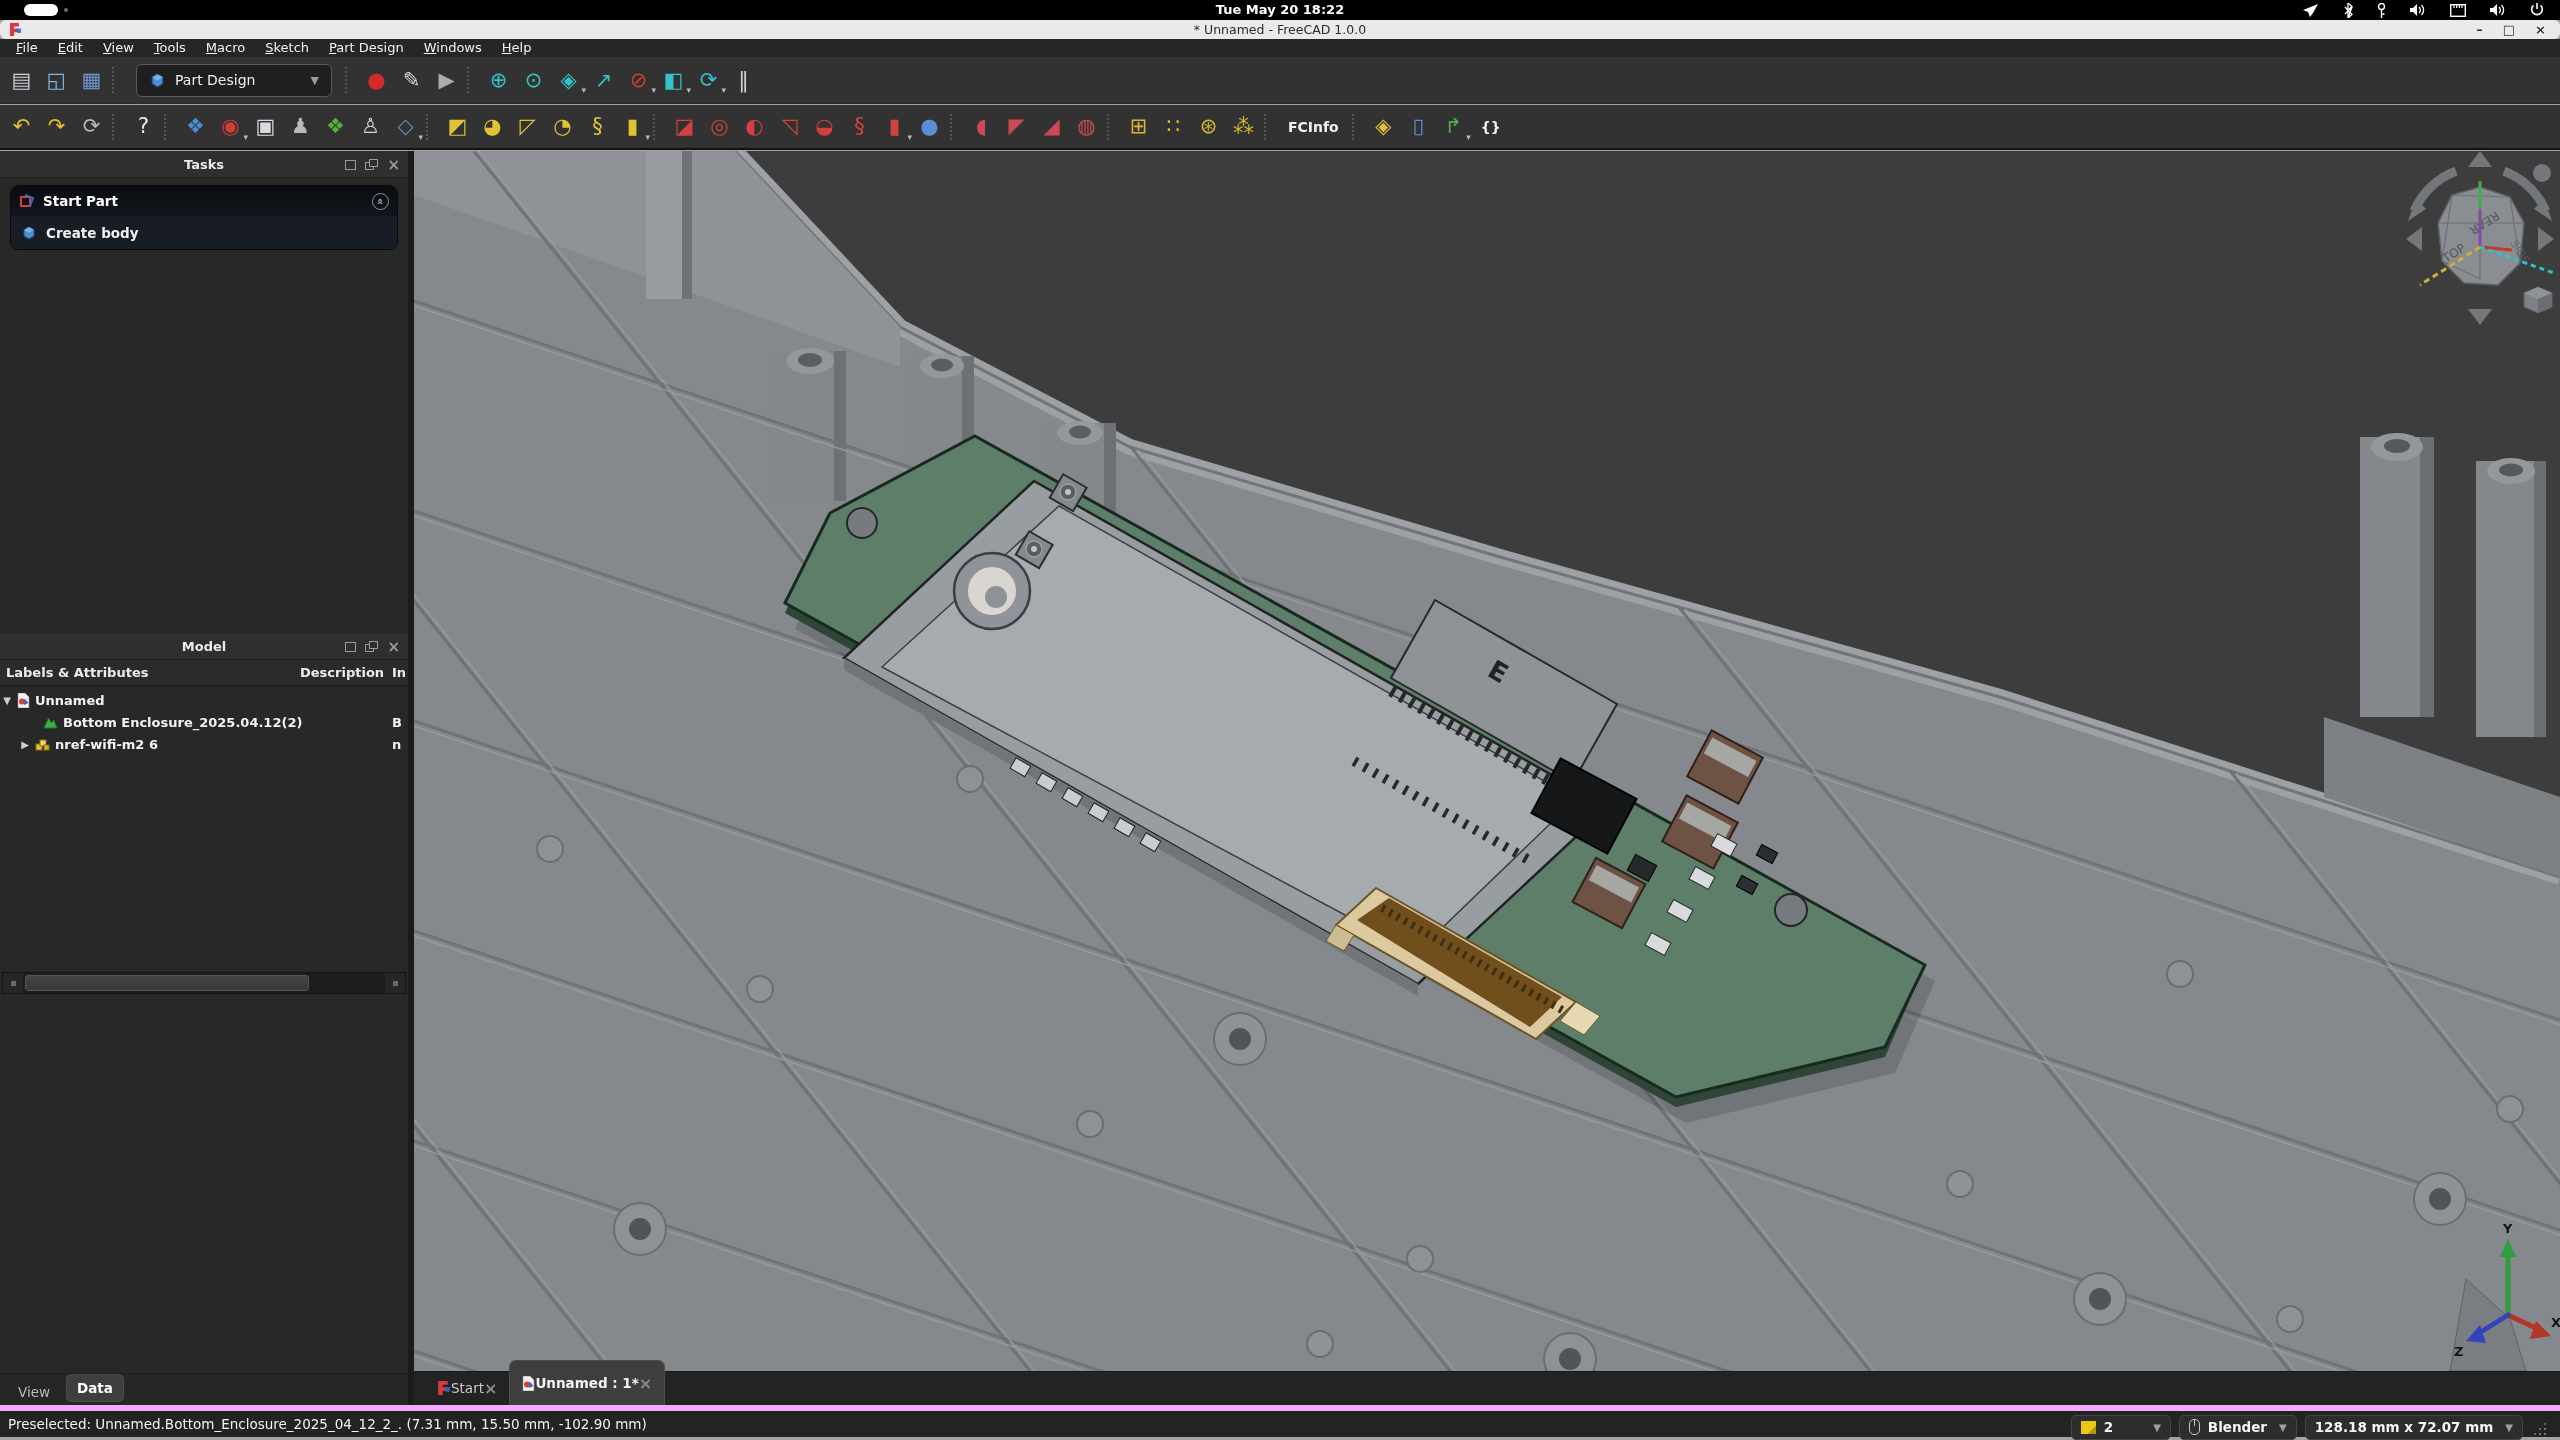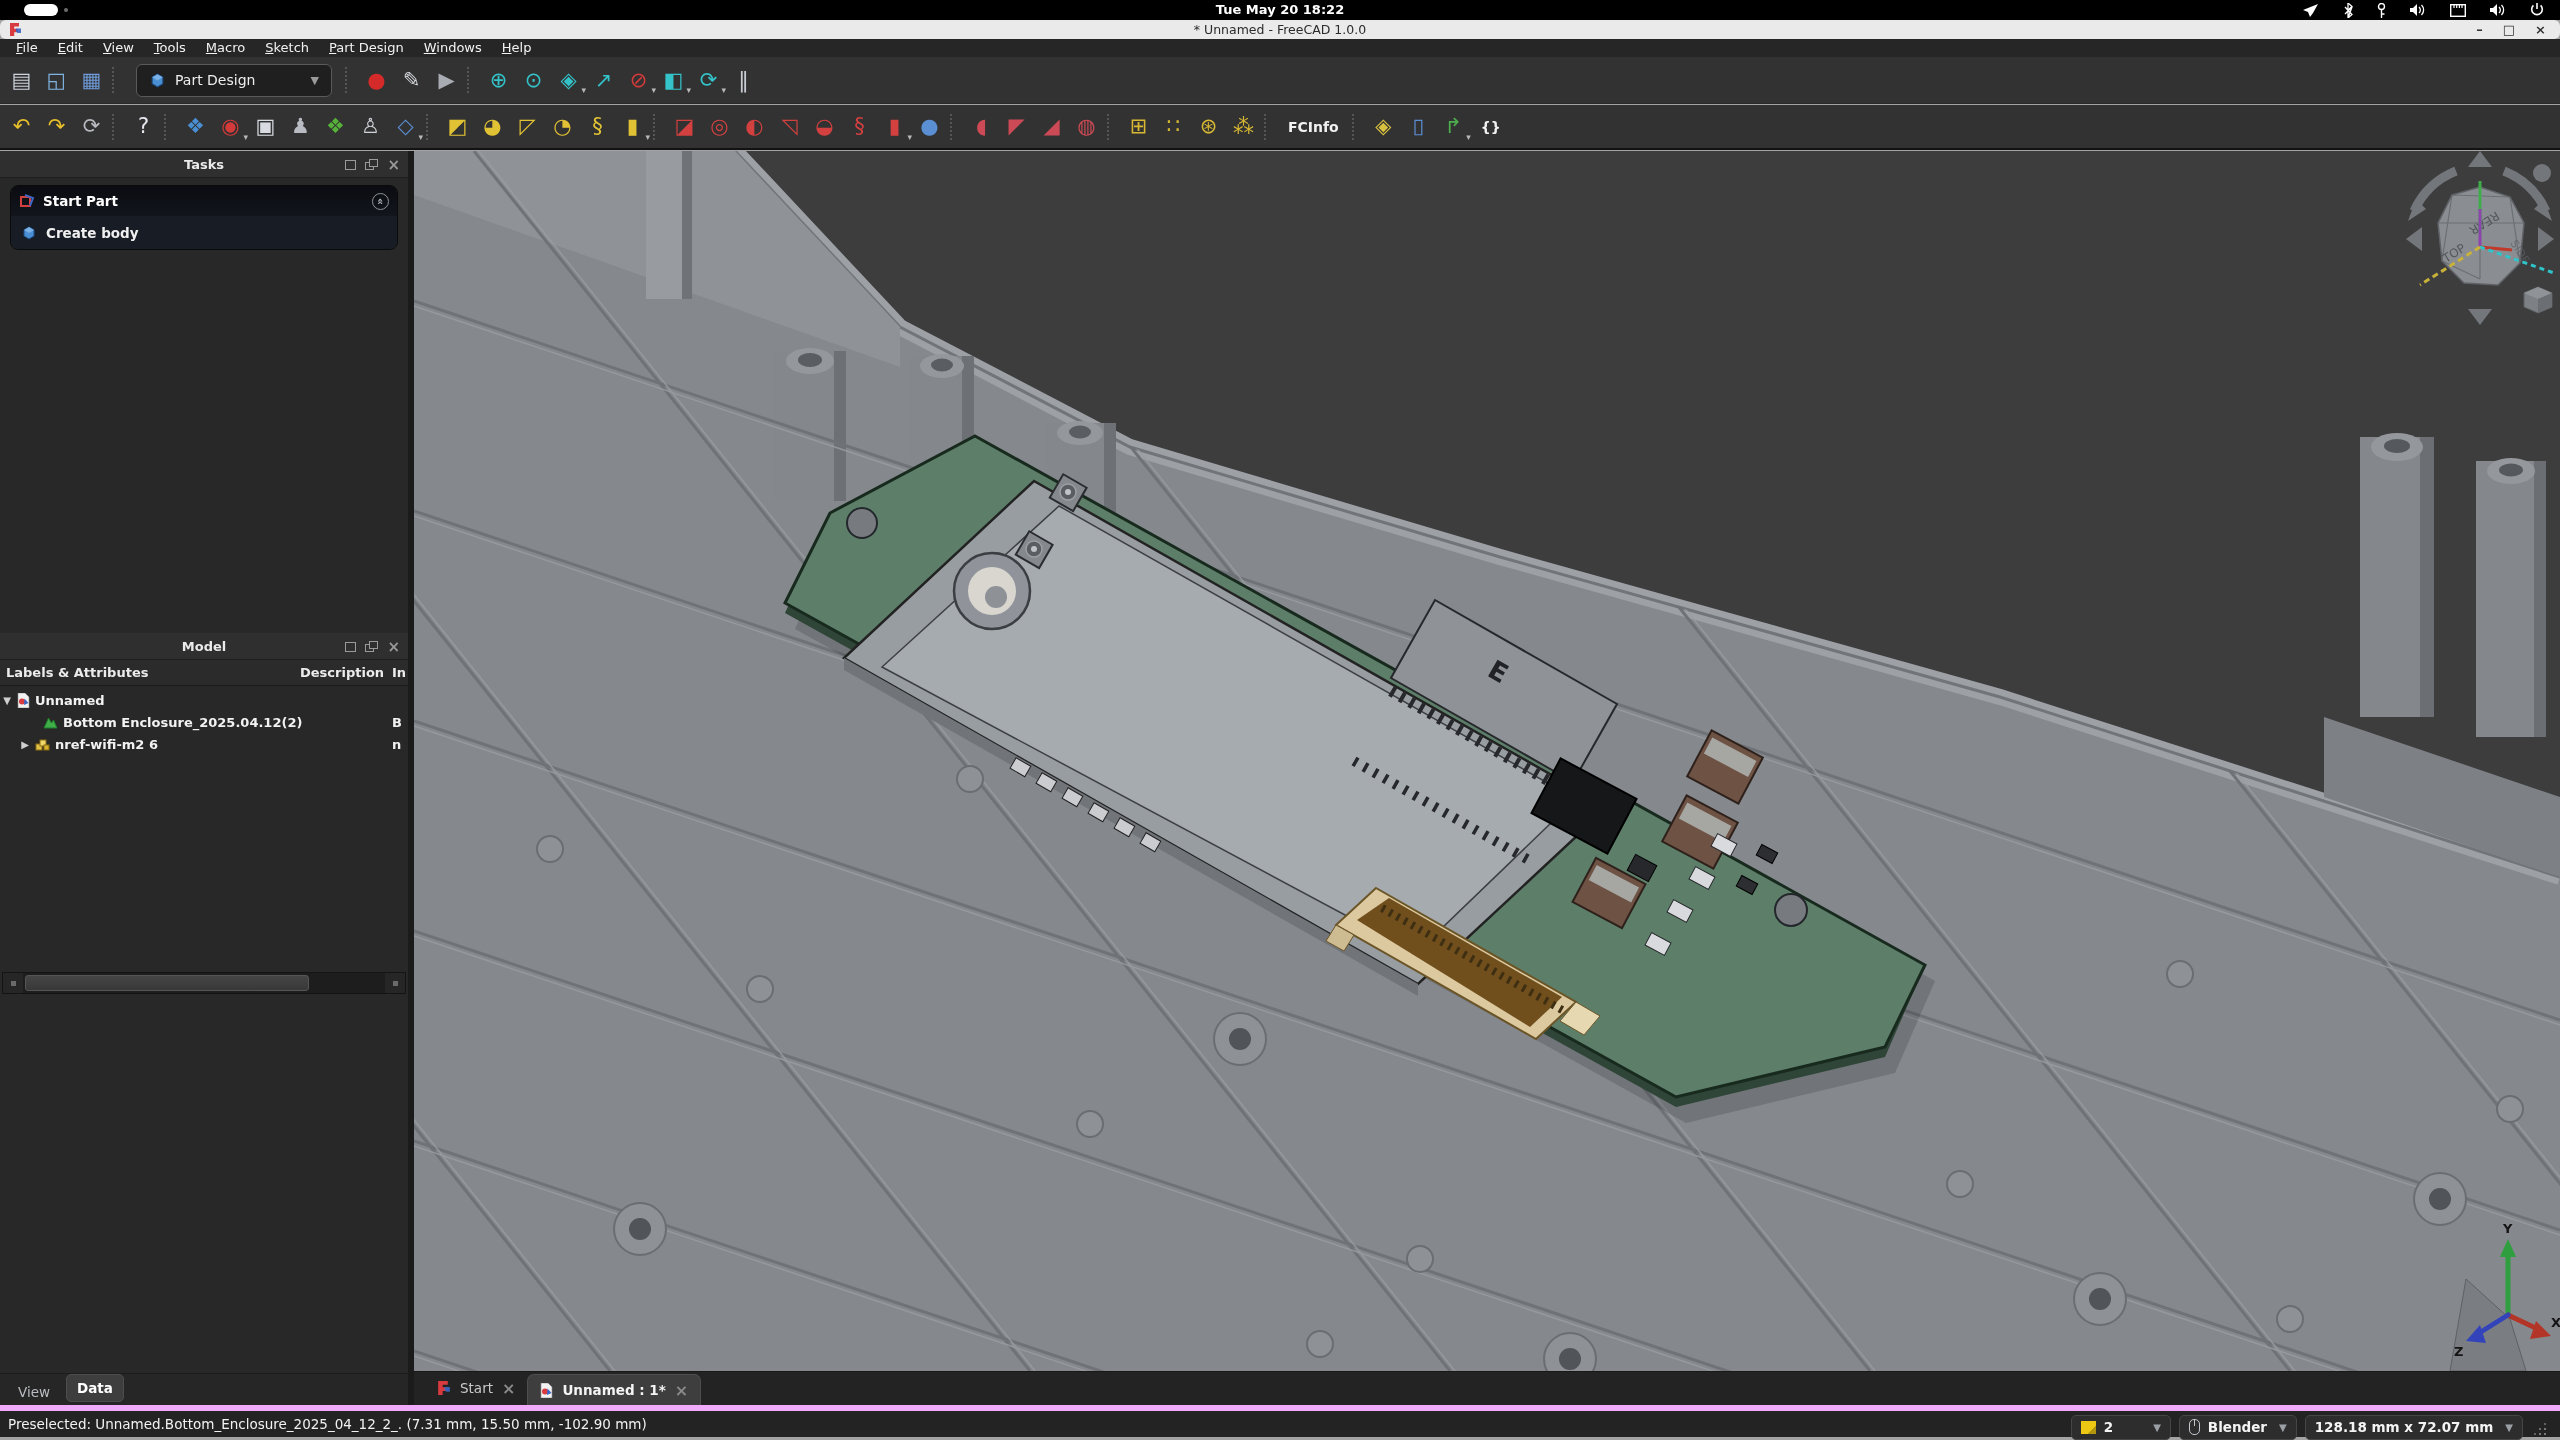--- a/index.html
+++ b/index.html
@@ -85,23 +85,23 @@
 
   .splitter{position:absolute;left:408px;top:151px;width:6px;height:1254px;background:#1b1b1b;}
 
   
   .viewport{position:absolute;left:414px;top:151px;width:2146px;height:1220px;background:#3d3d3e;}
   .viewport svg{display:block;}
 
   
   .mdibar{position:absolute;left:414px;top:1371px;width:2146px;height:34px;background:#232323;border-top:1px solid #181818;
           display:flex;align-items:flex-end;padding-left:10px;}
-  .mtab{display:flex;align-items:center;gap:9px;height:34px;padding:0 12px;color:#c9c9c9;font-size:13.5px;}
+  .mtab{display:flex;align-items:center;height:34px;padding:0 12px;color:#c9c9c9;font-size:13.5px;}
   .mtab .x{color:#8b8b8b;font-size:16px;font-weight:700;}
-  .mtab.active{height:31px;background:#3e3e3e;border:1px solid #4e4e4e;border-bottom:none;border-radius:7px 7px 0 0;
+  .mtab.active{height:45px;background:#3e3e3e;border:1px solid #4e4e4e;border-bottom:none;border-radius:7px 7px 0 0;
                color:#f4f4f4;font-weight:600;}
 
   
   .statusbar{position:absolute;left:0;top:1405px;width:2560px;height:32px;background:#232323;border-top:6px solid #f0abfc;
              color:#f2f2f2;font-size:13.5px;display:flex;align-items:center;}
   .sb-msg{margin-left:8px;white-space:nowrap;}
   .sb-right{position:absolute;right:14px;top:0;height:32px;display:flex;align-items:center;gap:8px;}
   .sb-widget{height:25px;background:#2d2d2d;border:1px solid #464646;border-radius:5px;display:flex;align-items:center;
              gap:8px;padding:0 9px;font-size:13.5px;font-weight:600;color:#f4f4f4;}
   .sb-widget .arrow{color:#9aa0a6;font-size:10px;margin-left:4px;}

